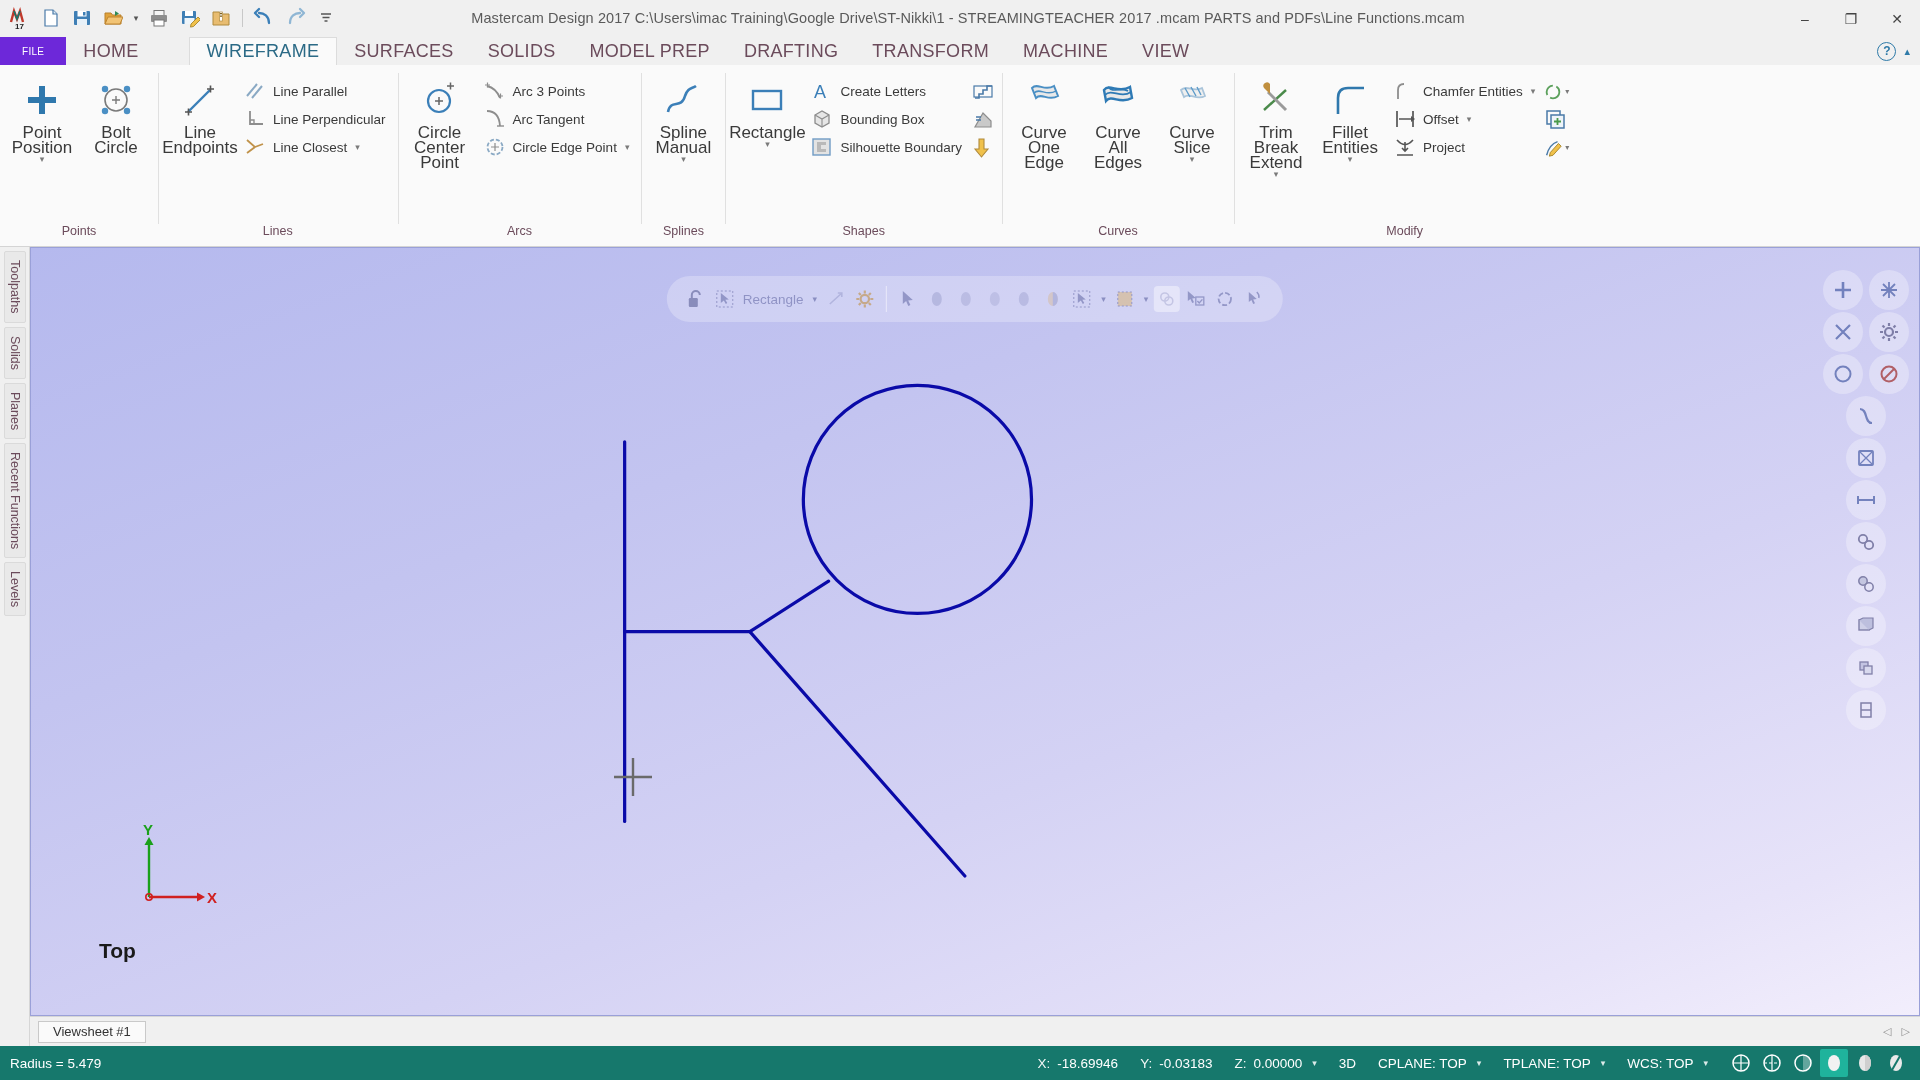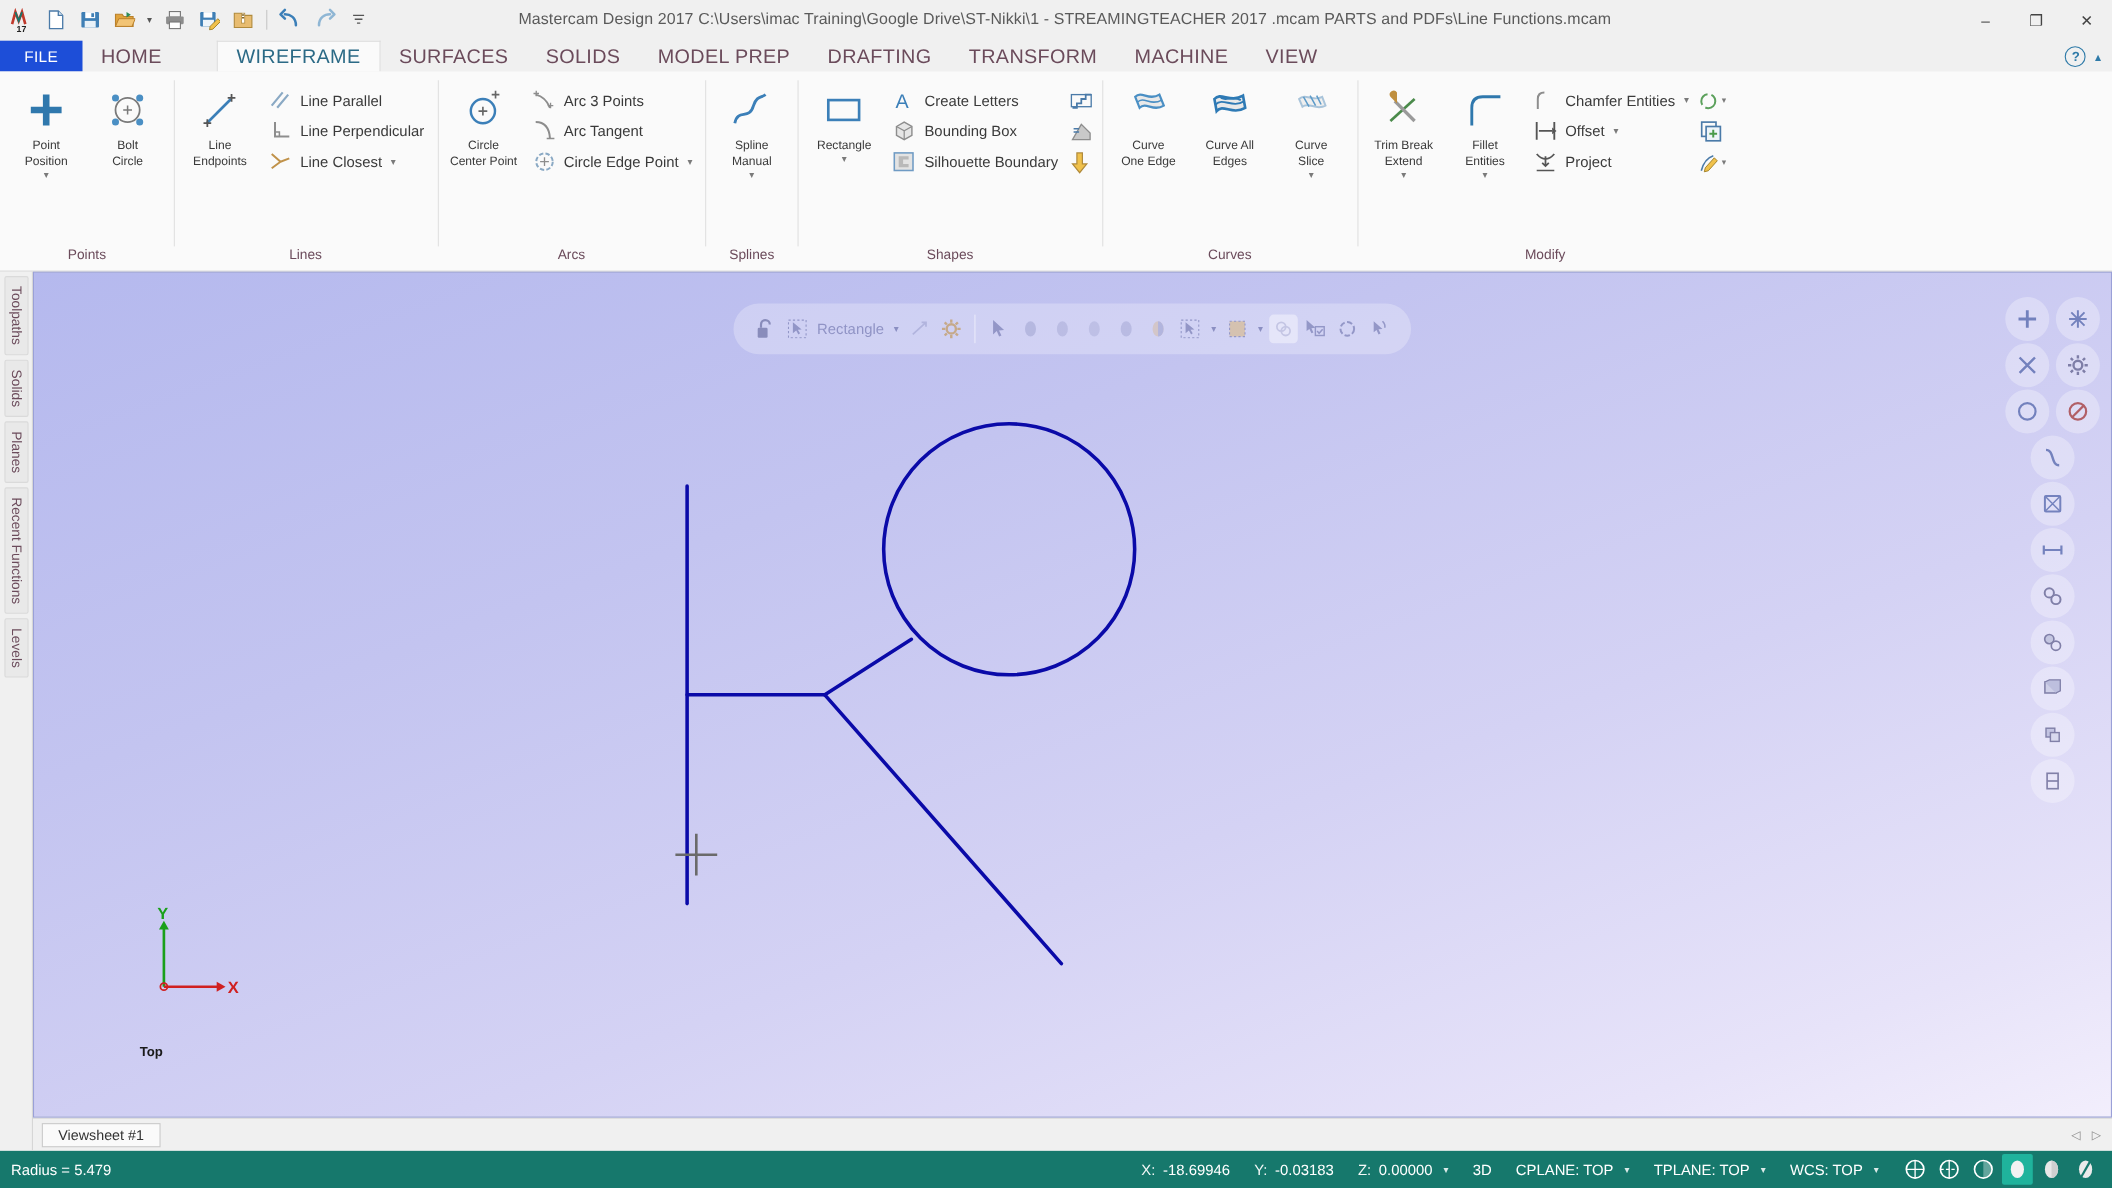--- a/index.html
+++ b/index.html
@@ -35,21 +35,21 @@
 
   
   .tabbar {
     height: 28px; background: #f0f0f0; display: flex; align-items: flex-end;
     flex: 0 0 28px; position: relative;
   }
   .tab {
     height: 28px; padding: 0 17px; display: flex; align-items: center;
     font-size: 18px; color: #6b4b5b; letter-spacing: 0.3px; white-space: nowrap;
   }
-  .tab.file { background: #1d4ed8; color: #fff; font-size: 14px; padding: 0 22px; height: 28px; }
+  .tab.file { background: #6d28d9; color: #fff; font-size: 10px; padding: 0 22px; height: 28px; }
   .tab.active { background: #fafafa; color: #2b6a86; border: 1px solid #dcdcdc; border-bottom: none; margin-left: 33px; }
   .tabbar .help {
     margin-left: auto; display: flex; align-items: center; gap: 8px; padding-right: 10px; height: 28px;
   }
   .helpcircle {
     width: 19px; height: 19px; border-radius: 50%; border: 1.6px solid #2e7aa8;
     color: #2e7aa8; font-size: 12px; display: flex; align-items: center; justify-content: center;
     font-weight: bold;
   }
   .caretup { color: #2e7aa8; font-size: 11px; }
@@ -68,21 +68,21 @@
     height: 22px; font-size: 12.5px; color: #6b4b5b; text-align: center;
     display: flex; align-items: flex-start; justify-content: center;
   }
 
   .bigbtn {
     width: 72px; display: flex; flex-direction: column; align-items: center;
     padding: 6px 2px 0 2px; cursor: default;
   }
   .bigbtn .bi { height: 46px; display: flex; align-items: center; justify-content: center; }
   .bigbtn .bl {
-    font-size: 11px; color: #3a3a3a; line-height: 15px; text-align: center; margin-top: 2px;
+    font-size: 17px; color: #3a3a3a; line-height: 15px; text-align: center; margin-top: 2px;
     white-space: pre-line;
   }
 
   .smallcol { display: flex; flex-direction: column; padding-top: 7px; gap: 2px; }
   .smallbtn {
     height: 26px; display: flex; align-items: center; gap: 7px; padding: 0 6px; cursor: default;
   }
   .smallbtn .si { width: 22px; height: 20px; display: flex; align-items: center; justify-content: center; }
   .smallbtn .sl { font-size: 13.5px; color: #3a3a3a; white-space: nowrap; }
   .smallbtn .dd { color: #7a7a7a; font-size: 9px; margin-left: 1px; }
@@ -135,21 +135,21 @@
   .rr.span2 { grid-column: 1 / span 2; }
 
   
   .geo { position: absolute; inset: 0; }
   .crosshair { position: absolute; }
 
   
   .triad { position: absolute; left: 110px; bottom: 110px; }
   .viewlabel {
     position: absolute; left: 68px; bottom: 52px;
-    font-size: 12px; font-weight: bold; color: #1a1a1a; margin-left: 28px;
+    font-size: 21px; font-weight: bold; color: #1a1a1a;
   }
   .scalebar {
     position: absolute; right: 52px; bottom: 32px; width: 185px; text-align: center;
     font-family: "Liberation Serif", serif; color: #1a1a1a;
   }
   .scalebar .sv { font-size: 16px; font-weight: bold; letter-spacing: .2px; }
   .scalebar .line { position: relative; height: 12px; }
   .scalebar .line::before {
     content: ''; position: absolute; left: 0; right: 0; top: 5px; height: 2px; background: #333;
   }

